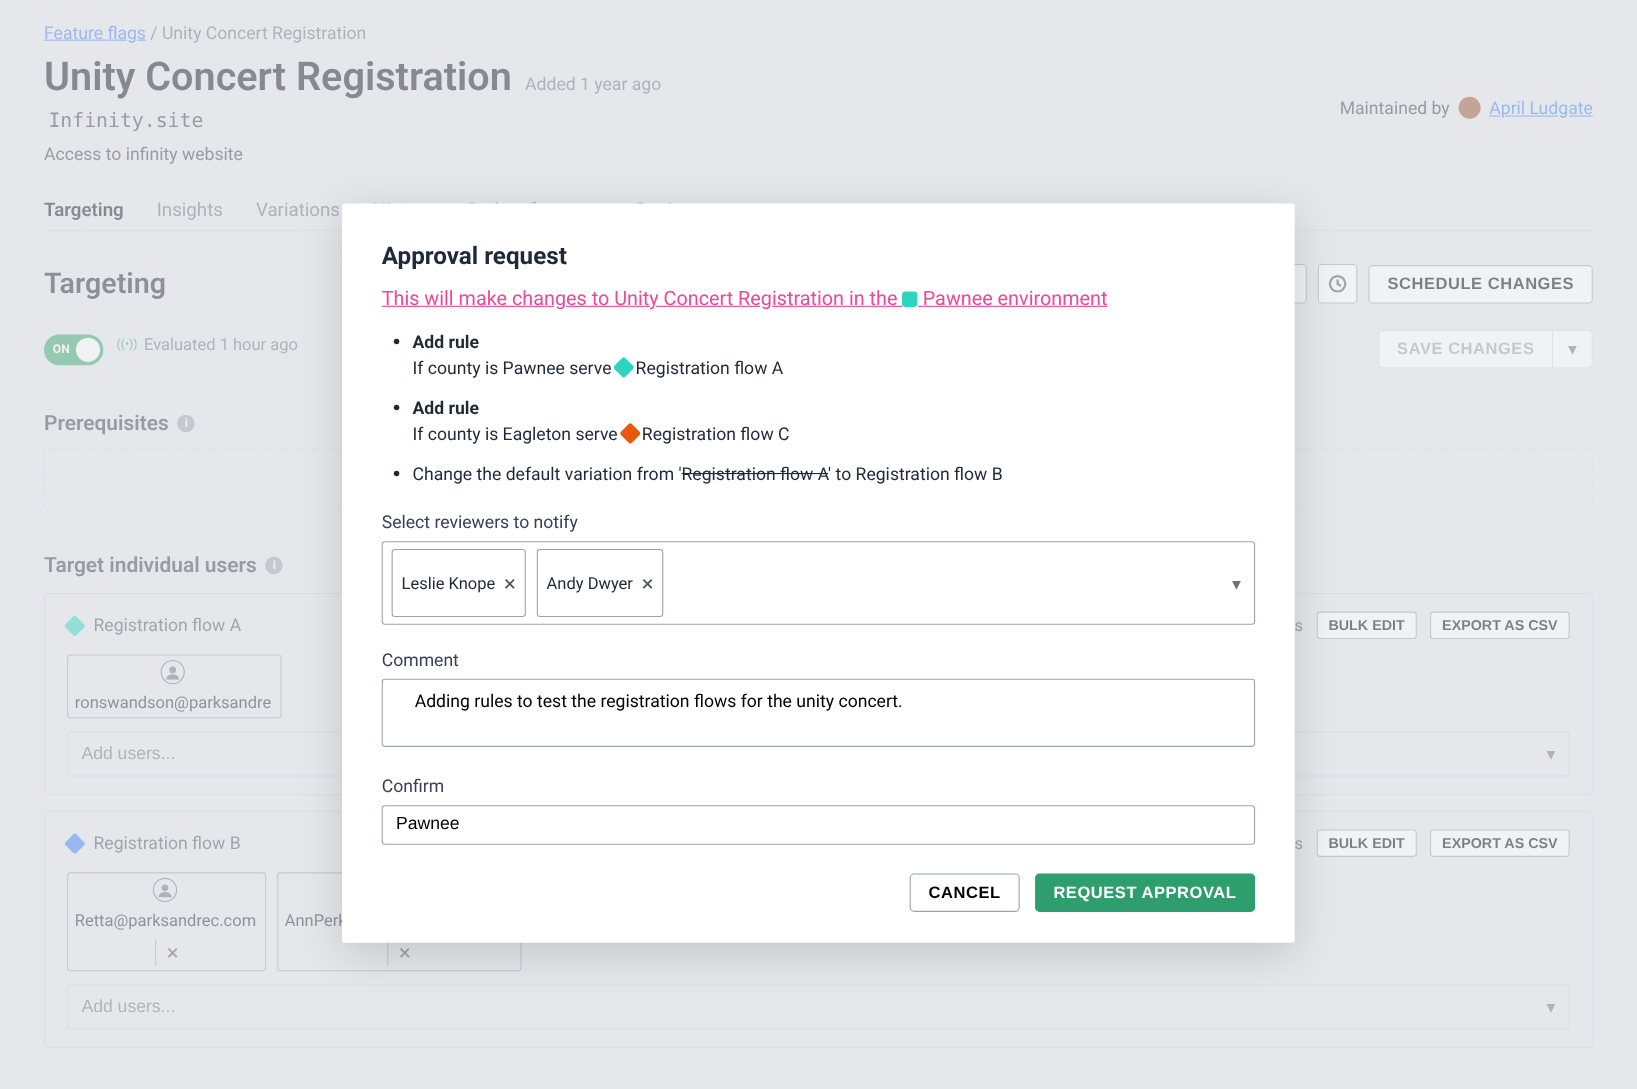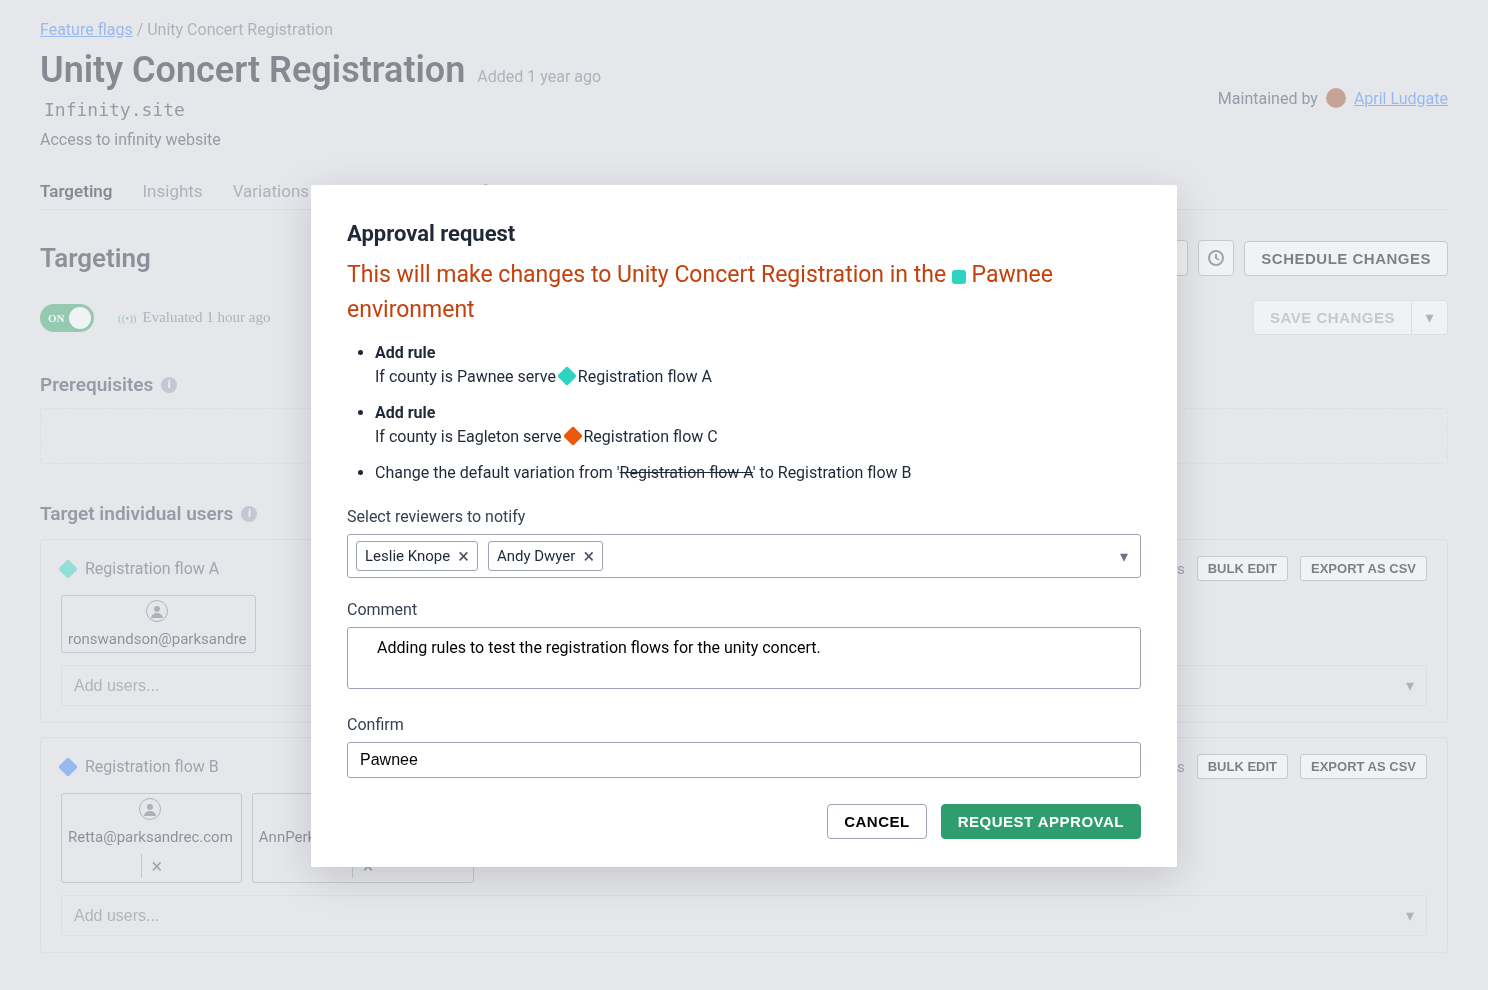--- a/index.html
+++ b/index.html
@@ -28,21 +28,21 @@
 .tab.active::after { content:""; position:absolute; left:40%; bottom:-7px; border-left:6px solid transparent; border-right:6px solid transparent; border-bottom:7px solid #e5e7eb; }
 .body { padding: 30px 40px; }
 .targeting-head { display:flex; align-items:center; justify-content: space-between; }
 .section-title { font-size: 26px; font-weight: 600; }
 .icon-btn { width: 36px; height: 36px; border:1px solid #9ca3af; background:#fff; border-radius:4px; display:flex; align-items:center; justify-content:center; cursor:pointer; color:#4b5563;}
 .btn { border:1px solid #9ca3af; background:#fff; padding: 8px 16px; font-size:15px; font-weight:600; letter-spacing:0.5px; border-radius:4px; cursor:pointer; }
 .btn-sm { border:1px solid #9ca3af; background:#fff; padding: 4px 10px; font-size:13px; font-weight:600; border-radius:3px; cursor:pointer; }
 .btn-primary { background:#2f9e6e; color:#fff; border-color:#2f9e6e; }
 .btn-disabled { color:#9ca3af; border-color:#d1d5db; }
 .toggle-row { display:flex; align-items:center; gap: 12px; margin-top: 24px; justify-content:space-between; }
-.toggle-left { display:flex; align-items:center; gap:24px;font-family:Liberation Serif, serif; }
+.toggle-left { display:flex; align-items:flex-start; gap:12px; }
 .toggle { width: 54px; height: 28px; background:#34a56a; border-radius: 14px; position: relative; color:#fff; font-size:11px; font-weight:700; display:flex; align-items:center; padding:0 8px; cursor:pointer; }
 .toggle .knob { position:absolute; right:3px; top:3px; width:22px; height:22px; background:#fff; border-radius:50%; }
 .eval { color:#6b7280; font-size:15px; display:flex; align-items:center; gap:6px;}
 .signal { color:#34a56a; font-size:11px;}
 .save-group { display:flex; }
 .save-split { border:1px solid #d1d5db; border-left:none; width:36px; display:flex; align-items:center; justify-content:center; border-radius:0 4px 4px 0; background:#fff;}
 .subhead { font-size: 19px; font-weight:600; margin-top: 38px; display:flex; align-items:center; gap:8px; color:#374151; }
 .info-circle { width:16px; height:16px; border-radius:50%; background:#9ca3af; color:#fff; font-size:11px; display:inline-flex; align-items:center; justify-content:center; font-weight:700;}
 .dashed-box { border:1px dashed #cbd5e1; border-radius:4px; height:56px; margin-top:12px; }
 .flow-card { border:1px solid #cbd5e1; border-radius:4px; background:#e5e7eb; margin-top:14px; padding: 16px 20px; }
@@ -69,27 +69,27 @@
   position:absolute; inset:0; background:rgba(229,231,235,0.55);
   display:flex; align-items:flex-start; justify-content:center;
 }
 .modal {
   background:#fff; width: 866px; margin-top: 185px;
   box-shadow: 0 10px 40px rgba(0,0,0,0.15);
   padding: 36px 36px 28px 36px;
   border-radius:2px;
 }
 .modal h2 { font-size:22px; font-weight:700; margin-bottom:12px; }
-.modal .lead { font-size:23px; color:#c2410c; margin-bottom:14px; line-height:1.5;}
+.modal .lead { font-size:18px; color:#ec4899; margin-bottom:14px; line-height:1.5;text-decoration:underline;}
 .modal ul { list-style: disc; padding-left: 28px; }
 .modal ul li { margin-bottom: 12px; font-size:16px; line-height:1.5; }
 .modal ul li .title { font-weight:700; }
 .label { font-size:16px; color:#374151; margin-top:22px; margin-bottom:8px; }
 .select-box { border:1px solid #9ca3af; border-radius:3px; padding:6px 8px; display:flex; align-items:center; gap:10px; position:relative;}
-.select-box .tag { border:1px solid #9ca3af; border-radius:3px; padding:4px 8px; font-size:15px; display:flex; align-items:center; gap:8px;}
+.select-box .tag { border:1px solid #9ca3af; border-radius:3px; padding:20px 8px; font-size:15px; display:flex; align-items:center; gap:8px;}
 .select-box .drop { position:absolute; right:12px; color:#6b7280; }
 textarea.comment { width:100%; border:1px solid #9ca3af; border-radius:3px; padding:10px 29px; font-size:16px; font-family:inherit; resize:none; height:62px; }
 input.confirm { width:100%; border:1px solid #9ca3af; border-radius:3px; padding:8px 12px; font-size:16px; }
 .strike { text-decoration: line-through; }
 .modal-actions { display:flex; justify-content:flex-end; gap:14px; margin-top:26px;}
 svg { display:block; }
 </style>
 </head>
 <body>
 

